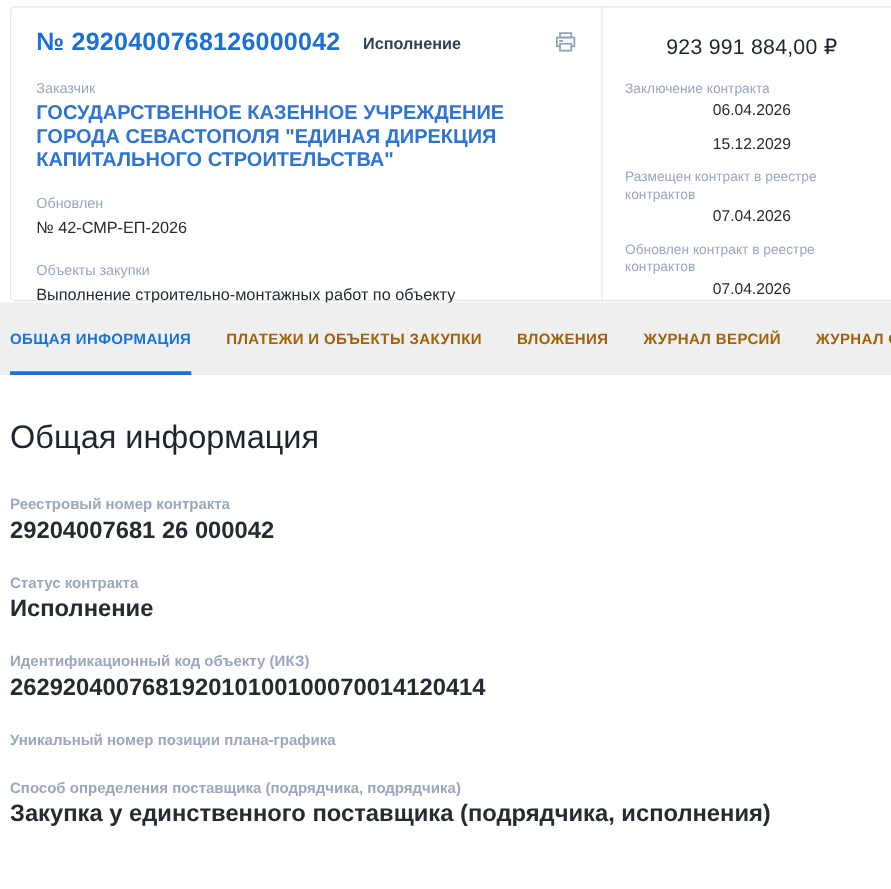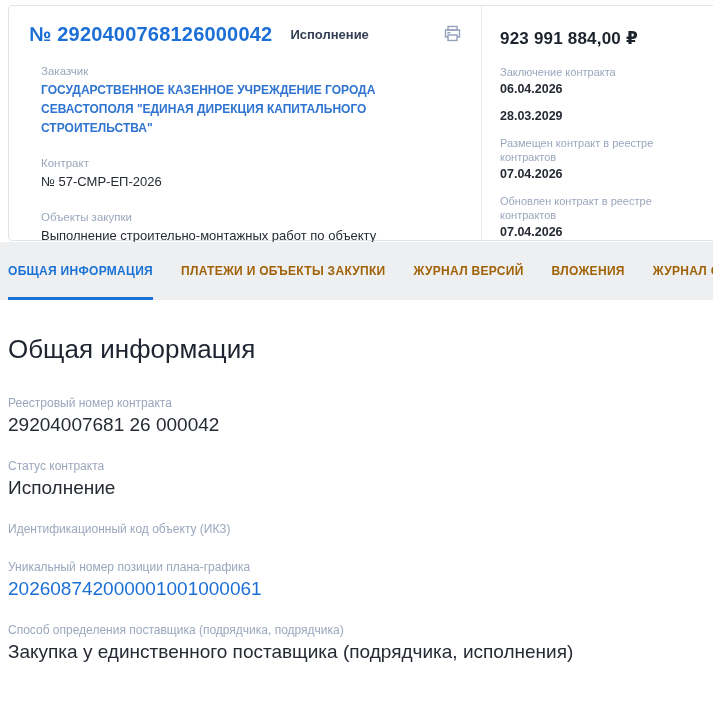--- a/index.html
+++ b/index.html
@@ -16,49 +16,49 @@
   .card-left { width: 472px; padding: 17px 20px 0 20px; position: relative; }
   .card-right { flex: 1; border-left: 1px solid #e6e9ee; padding: 20px 16px 0 18px; }
 
   .head-row { display: flex; align-items: flex-start; justify-content: space-between; }
   .contract-no { color: #1b6fd6; font-size: 20px; font-weight: bold; letter-spacing: .2px; }
   .status-chip { color: #323f54; font-size: 13px; font-weight: bold; margin-left: 18px; margin-top: 4px; }
   .print-btn { margin-left: auto; margin-top: 2px; background: none; border: none; cursor: pointer; padding: 0; }
 
   .fld-label { color: #9ba7bc; font-size: 11.5px; }
   .fld-value { color: #262b33; font-size: 13px; line-height: 20px; }
-  .grp { margin-top: 19px; margin-left: 12px; }
+  .grp { margin-top: 19px; }
   .grp .fld-value { margin-top: 3px; }
-  .customer-link { color: #2f74d0; font-size: 12px; line-height: 19px; font-weight: bold;
+  .customer-link { color: #2f74d0; font-size: 16px; line-height: 19px; font-weight: bold;
     text-decoration: none; display: block; max-width: 430px; margin-top: 4px; }
   .objects-text { max-width: 420px; }
 
   .sum-item { margin-bottom: 13px; }
   .sum-item .fld-label { font-size: 11px; line-height: 14px; display: block; }
-  .sum-value { color: #262b33; font-size: 12.5px; font-weight: bold; margin-top: 3px; }
+  .sum-value { color: #262b33; font-size: 12.5px; font-weight: normal; margin-top: 3px; text-align: center; }
   .sum-item.price .sum-value { font-size: 17px; color: #1d232d; margin-top: 2px; letter-spacing: .2px; }
   .sum-item.price { margin-bottom: 16px; }
 
   
   .tabstrip {
     position: absolute; left: 0; top: 242px; width: 713px; height: 58px;
     background: #edeff1; display: flex; align-items: stretch; padding-left: 8px;
   }
   .tab {
     display: flex; align-items: center; font-size: 12px; font-weight: bold;
     color: #a16207; letter-spacing: .3px; cursor: pointer; margin-right: 28px;
     border-bottom: 3px solid transparent; padding-top: 3px; text-transform: uppercase;
     white-space: nowrap;
   }
   .tab.active { color: #1b72d6; border-bottom-color: #1b72d6; }
 
   
   .main { position: absolute; left: 8px; top: 300px; width: 690px; }
   .page-title { color: #1e2430; font-size: 26px; font-weight: 400; margin-top: 34px; }
-  .info-grp { margin-top: 23px; }
+  .info-grp { margin-top: 23px; font-weight: bold; }
   .info-grp .fld-label { font-size: 12px; }
   .info-grp .fld-value { font-size: 19px; margin-top: 5px; }
   .info-grp .fld-value.link { color: #1b6fd6; cursor: pointer; }
   .first-grp { margin-top: 31px; }
   .gap-lg { margin-top: 24px; }
 </style>
 </head>
 <body>
 
 <div class="card">
@@ -77,80 +77,80 @@
         </span>
       </button>
     </div>
 
     <div class="grp">
       <div class="fld-label">Заказчик</div>
       <a class="customer-link" href="#">ГОСУДАРСТВЕННОЕ КАЗЕННОЕ УЧРЕЖДЕНИЕ ГОРОДА СЕВАСТОПОЛЯ "ЕДИНАЯ ДИРЕКЦИЯ КАПИТАЛЬНОГО СТРОИТЕЛЬСТВА"</a>
     </div>
 
     <div class="grp">
-      <div class="fld-label">Контракт</div>
-      <div class="fld-value">№ 57-СМР-ЕП-2026</div>
+      <div class="fld-label">Обновлен</div>
+      <div class="fld-value">№ 42-СМР-ЕП-2026</div>
     </div>
 
     <div class="grp">
       <div class="fld-label">Объекты закупки</div>
       <div class="fld-value objects-text">Выполнение строительно-монтажных работ по объекту «Строительство амбулаторно-поликлинического комплекса на 320 посещений...</div>
     </div>
   </div>
 
   <div class="card-right">
     <div class="sum-item price">
       <div class="sum-value">923 991 884,00 ₽</div>
     </div>
     <div class="sum-item">
       <span class="fld-label">Заключение контракта</span>
       <div class="sum-value">06.04.2026</div>
     </div>
     <div class="sum-item">
-      <div class="sum-value">28.03.2029</div>
+      <div class="sum-value">15.12.2029</div>
     </div>
     <div class="sum-item">
       <span class="fld-label">Размещен контракт в реестре контрактов</span>
       <div class="sum-value">07.04.2026</div>
     </div>
     <div class="sum-item">
       <span class="fld-label">Обновлен контракт в реестре контрактов</span>
       <div class="sum-value">07.04.2026</div>
     </div>
   </div>
 </div>
 
 <div class="tabstrip">
   <div class="tab active">ОБЩАЯ ИНФОРМАЦИЯ</div>
   <div class="tab">ПЛАТЕЖИ И ОБЪЕКТЫ ЗАКУПКИ</div>
+  <div class="tab">ВЛОЖЕНИЯ</div>
   <div class="tab">ЖУРНАЛ ВЕРСИЙ</div>
-  <div class="tab">ВЛОЖЕНИЯ</div>
   <div class="tab">ЖУРНАЛ СОБЫТИЙ</div>
 </div>
 
 <div class="main">
   <h1 class="page-title">Общая информация</h1>
 
   <div class="info-grp first-grp">
     <div class="fld-label">Реестровый номер контракта</div>
     <div class="fld-value">29204007681 26 000042</div>
   </div>
 
   <div class="info-grp gap-lg">
     <div class="fld-label">Статус контракта</div>
     <div class="fld-value">Исполнение</div>
   </div>
 
   <div class="info-grp gap-lg">
     <div class="fld-label">Идентификационный код объекту (ИКЗ)</div>
+    <div class="fld-value">262920400768192010100100070014120414</div>
   </div>
 
   <div class="info-grp gap-lg">
     <div class="fld-label">Уникальный номер позиции плана-графика</div>
-    <div class="fld-value link">202608742000001001000061</div>
   </div>
 
   <div class="info-grp gap-lg">
     <div class="fld-label">Способ определения поставщика (подрядчика, подрядчика)</div>
     <div class="fld-value">Закупка у единственного поставщика (подрядчика, исполнения)</div>
   </div>
 
 </div>
 
 </body></html>

